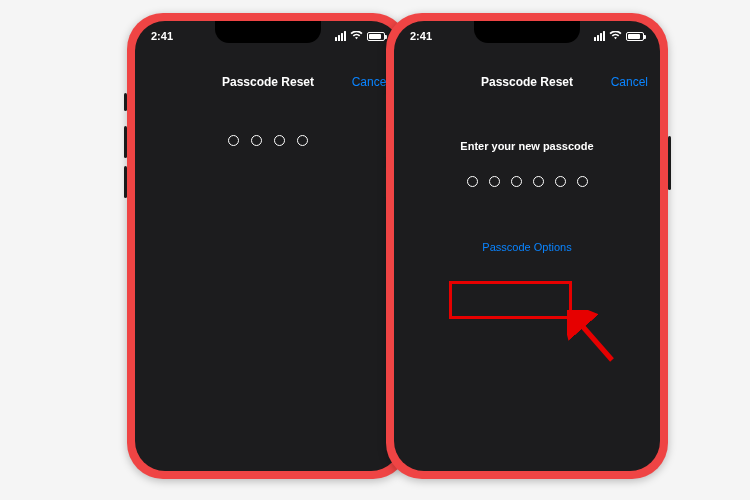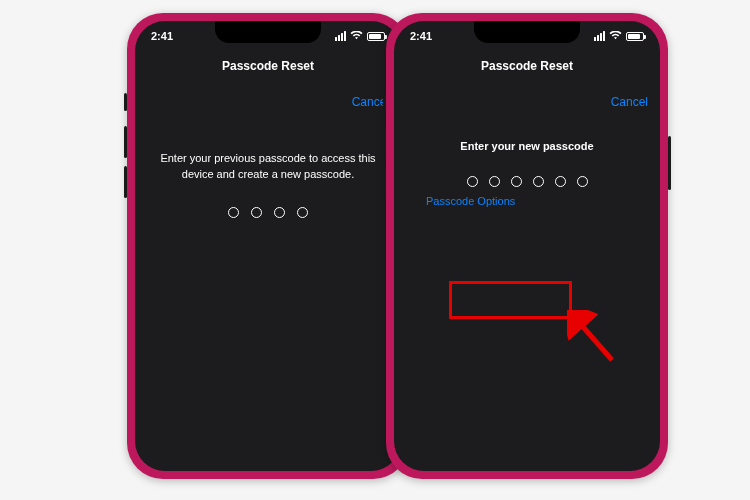--- a/index.html
+++ b/index.html
@@ -8,21 +8,21 @@
     height: 500px;
     background: #f5f5f5;
     font-family: -apple-system, "Helvetica Neue", Arial, sans-serif;
     position: relative;
   }
   .phone {
     position: absolute;
     width: 282px;
     height: 466px;
     top: 13px;
-    background: #be185d;
+    background: #ef4444;
     border-radius: 36px;
     box-shadow: 0 2px 8px rgba(0,0,0,0.25);
   }
   .phone.left { left: 127px; }
   .phone.right { left: 386px; }
 
   
   .side-btn {
     position: absolute;
     background: #1a1a1a;
@@ -81,21 +81,21 @@
     content:""; position:absolute; right:-3px; top:2px;
     width:2px; height:4px; background:#fff; border-radius:0 1px 1px 0;
   }
   .battery .fill { position:absolute; left:1px; top:1px; bottom:1px; width:12px; background:#fff; border-radius:1px; }
 
   .nav-bar {
     position: absolute;
     top: 38px; left: 0; right: 0;
     height: 30px;
     display: flex;
-    align-items: flex-start;
+    align-items: flex-end;
     justify-content: center;
   }
   .nav-title {
     font-size: 12px;
     font-weight: 600;
     color: #fff;
   }
   .nav-cancel {
     position: absolute;
     right: 12px;
@@ -135,22 +135,23 @@
 
   .hint {
     font-size: 9px;
     line-height: 1.5;
     color: #8e8e93;
     margin-top: 22px;
     padding: 0 10px;
   }
 
   .options-wrap {
-    display: flex;
-    justify-content: flex-start;
+    margin-top: 46px;
+    display: flex;
+    justify-content: center;
   }
   .options-btn {
     font-size: 11px;
     color: #0a84ff;
     padding: 8px 18px;
   }
 
   .highlight-box {
     position: absolute;
     border: 3px solid #e60000;
@@ -195,21 +196,20 @@
           </span>
       </div>
     </div>
 
     <div class="nav-bar">
       <span class="nav-title">Passcode Reset</span>
       <span class="nav-cancel">Cancel</span>
     </div>
 
     <div class="content">
-      <div class="prompt">Enter your previous passcode to access this device and create a new passcode.</div>
       <div class="dots">
         <span class="dot"></span>
         <span class="dot"></span>
         <span class="dot"></span>
         <span class="dot"></span>
       </div>
     </div>
   </div>
 </div>
 

